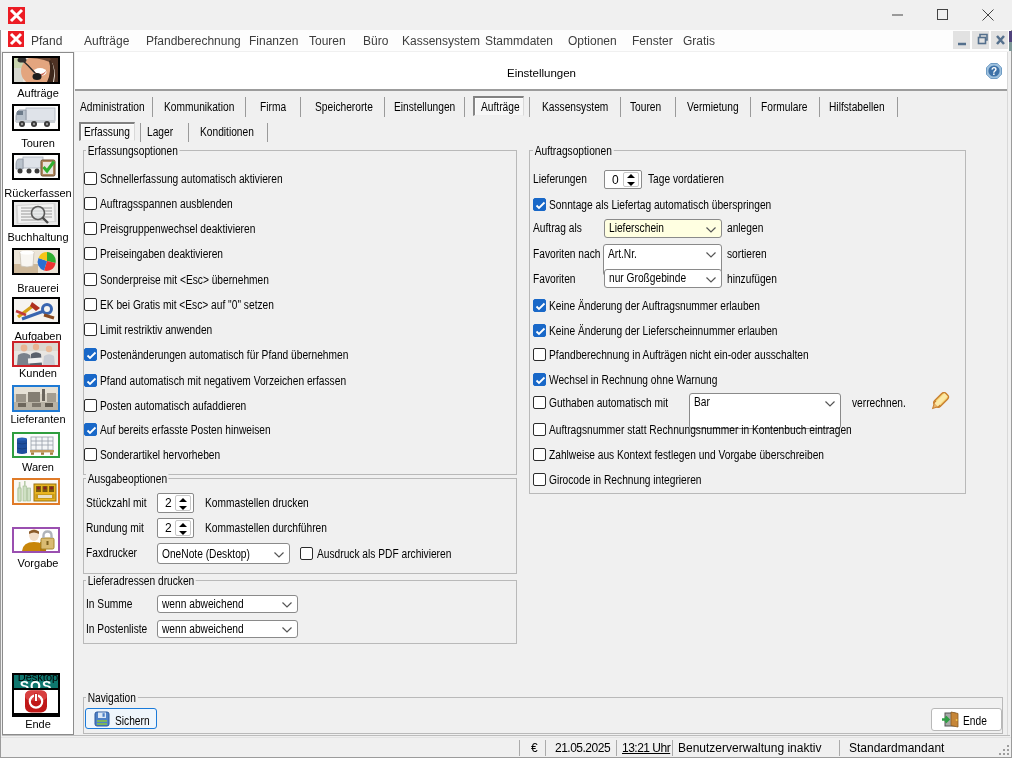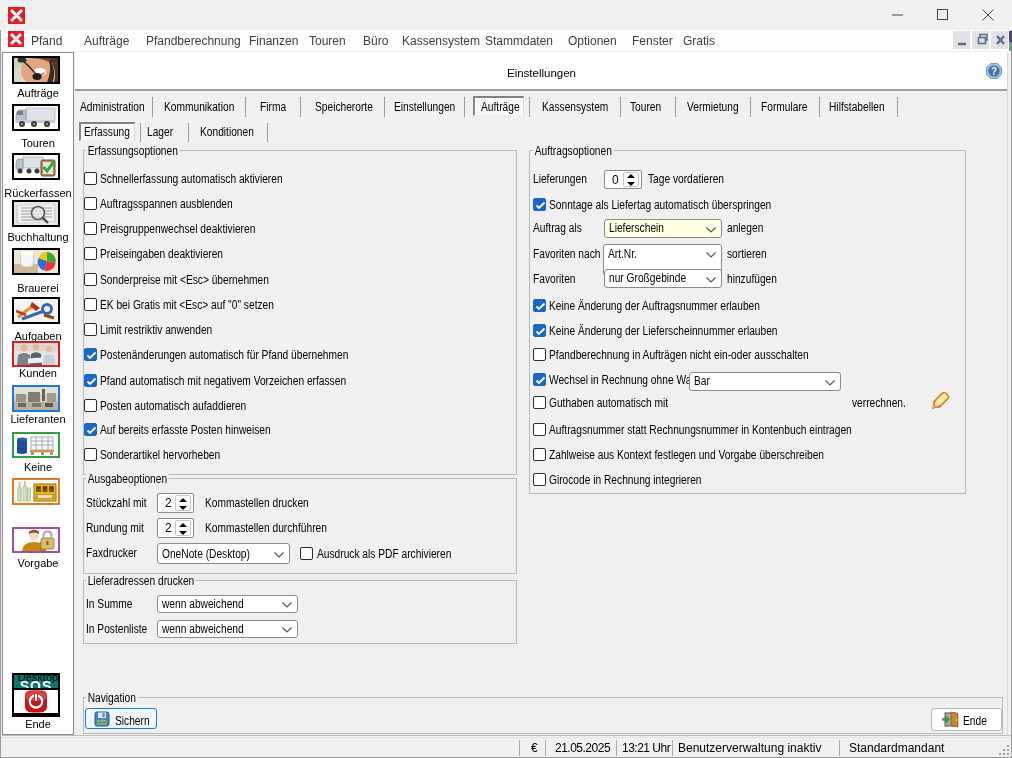--- a/index.html
+++ b/index.html
@@ -227,21 +227,21 @@
       <rect x="17" y="3" width="22" height="13" fill="#f4f6f8" stroke="#aab2ba" stroke-width="1"></rect>
       <g stroke="#98a0a8" stroke-width="0.8">
           <path d="M17 7 H39 M17 11 H39 M22 3 V16 M28 3 V16 M34 3 V16"></path>
         </g>
       <rect x="16" y="16" width="24" height="2.4" fill="#c49a5a"></rect>
       <rect x="17" y="18.4" width="3" height="2.4" fill="#a87f42"></rect>
         <rect x="27" y="18.4" width="3" height="2.4" fill="#a87f42"></rect>
         <rect x="36" y="18.4" width="3" height="2.4" fill="#a87f42"></rect>
     </svg>
   </div>
-  <div class="slbl" style="top:461px;">Keine</div>
+  <div class="slbl" style="top:461px;">Waren</div>
 
   <div class="sbox" style="top:478px; height:27px; border-color:#e07b28;">
     <svg width="44" height="23" viewBox="0 0 44 23">
       <rect width="44" height="23" fill="#faf8f4"></rect>
       <g fill="#cfe0c4" stroke="#9ab788" stroke-width="0.6">
         <path d="M4 9 L4 21 L7 21 L7 9 Q5.5 7 5.5 4 L5.5 2 L5.5 2 L5.5 4 Q5.5 7 4 9"></path>
         <rect x="4" y="8" width="3" height="13"></rect>
         <rect x="9" y="6" width="3.4" height="15"></rect>
         <rect x="13.6" y="8" width="3" height="13"></rect>
       </g>
@@ -504,21 +504,21 @@
     <div class="txt" style="left:549px; top:348px;">Pfandberechnung in Aufträgen nicht ein-oder ausschalten</div>
   <div class="cbon" style="left:533px; top:373px;">
       <svg width="11" height="9" viewBox="0 0 11 9">
         <path d="M1.5 4.5 L4 7 L9.5 1.5" stroke="#fff" stroke-width="1.8" fill="none"></path>
       </svg>
     </div>
     <div class="txt" style="left:549px; top:373px;">Wechsel in Rechnung ohne Warnung</div>
 
   <div class="cb" style="left:533px; top:396px;"></div>
     <div class="txt" style="left:549px; top:396px;">Guthaben automatisch mit</div>
-  <div class="dd" style="left:689px; top:372px; width:152px; height:19px;">
+  <div class="dd" style="left:689px; top:393px; width:152px; height:36px;">
       <span class="t" style="top:1px;">Bar</span>
     <svg class="ch" width="10" height="6" viewBox="0 0 10 6" style="top:7px;">
         <path d="M0.5 0.5 L5 5 L9.5 0.5" stroke="#555" stroke-width="1.2" fill="none"></path>
       </svg>
     </div>
   <div class="txt" style="left:852px; top:396px;">verrechnen.</div>
   <svg class="abs" style="left:928px; top:392px;" width="22" height="21" viewBox="0 0 22 21">
     <g transform="rotate(45 11 10)">
         <rect x="7" y="-1" width="8" height="16" rx="3" fill="#f6d374" stroke="#c87f2f" stroke-width="1.4"></rect>
         <path d="M7.4 12 L11 19 L14.6 12 Z" fill="#e8b268" stroke="#c87f2f" stroke-width="1"></path>
@@ -557,21 +557,21 @@
 
 <div class="abs" style="left:2px; top:735px; width:1008px; height:1px; background:#bcbcbc;"></div>
 <div class="abs" style="left:1007px; top:52px; width:1px; height:683px; background:#d8d8d8;"></div>
 
 <div id="statusbar">
   <div class="ssep" style="left:518px;"></div>
   <div class="st" style="left:530px;">€</div>
   <div class="ssep" style="left:544px;"></div>
   <div class="st" style="left:554px; letter-spacing:-0.5px;">21.05.2025</div>
   <div class="ssep" style="left:615px;"></div>
-  <div class="st" style="left:621px; letter-spacing:-0.5px;">13:21 Uhr</div>
+  <div class="st" style="left:621px; letter-spacing:-0.5px;text-decoration:underline;">13:21 Uhr</div>
   <div class="ssep" style="left:671px;"></div>
   <div class="st" style="left:677px;">Benutzerverwaltung inaktiv</div>
   <div class="ssep" style="left:838px;"></div>
   <div class="st" style="left:848px;">Standardmandant</div>
   <svg class="abs" style="left:998px; top:7px;" width="12" height="12" viewBox="0 0 12 12">
     <g fill="#9d9d9d">
         <rect x="8" y="8" width="2" height="2"></rect>
         <rect x="8" y="4" width="2" height="2"></rect>
         <rect x="8" y="0" width="2" height="2"></rect>
         <rect x="4" y="8" width="2" height="2"></rect>

